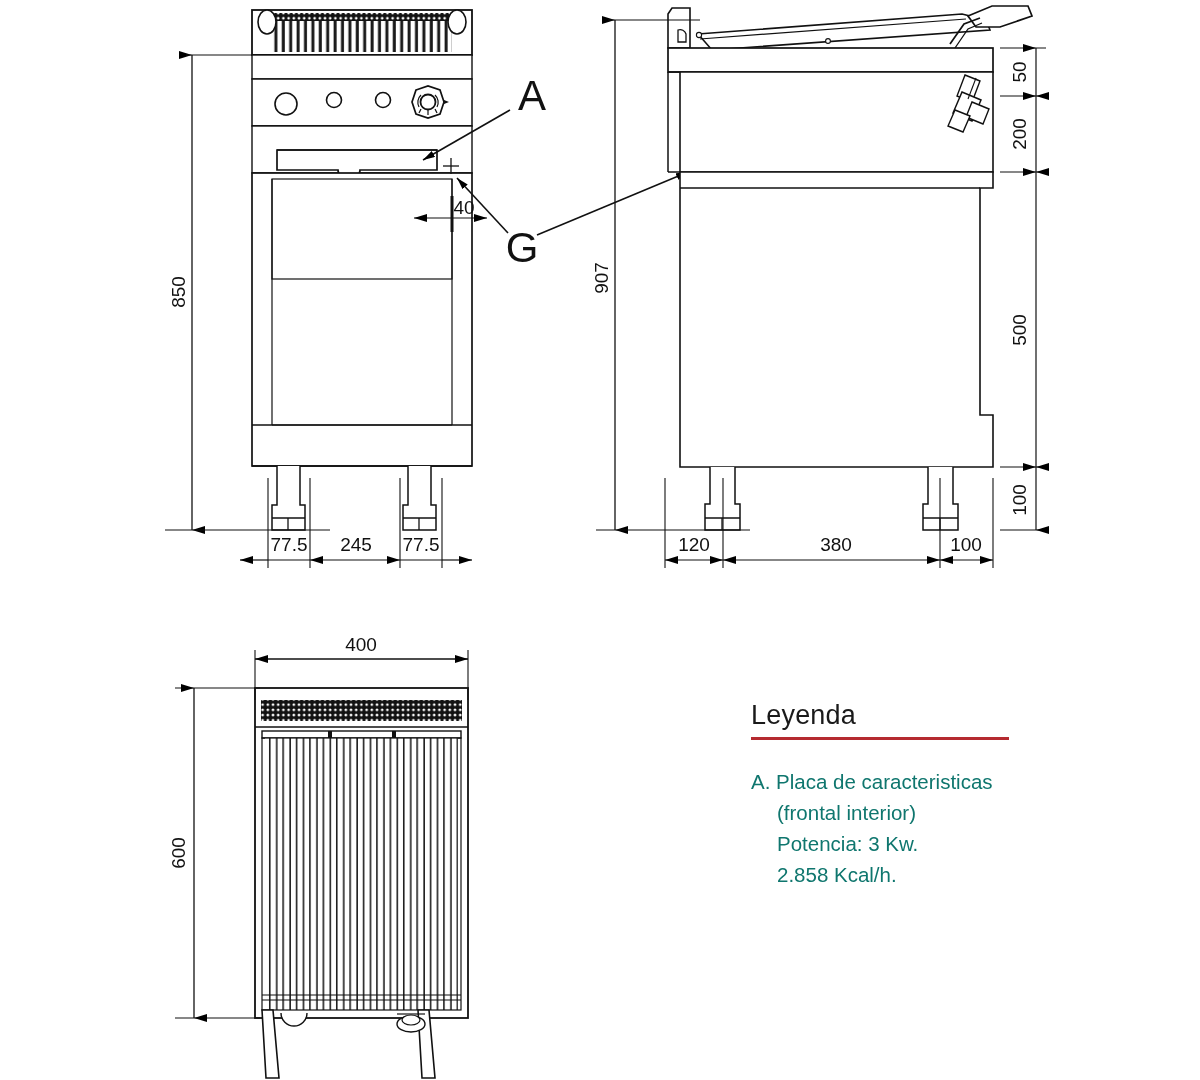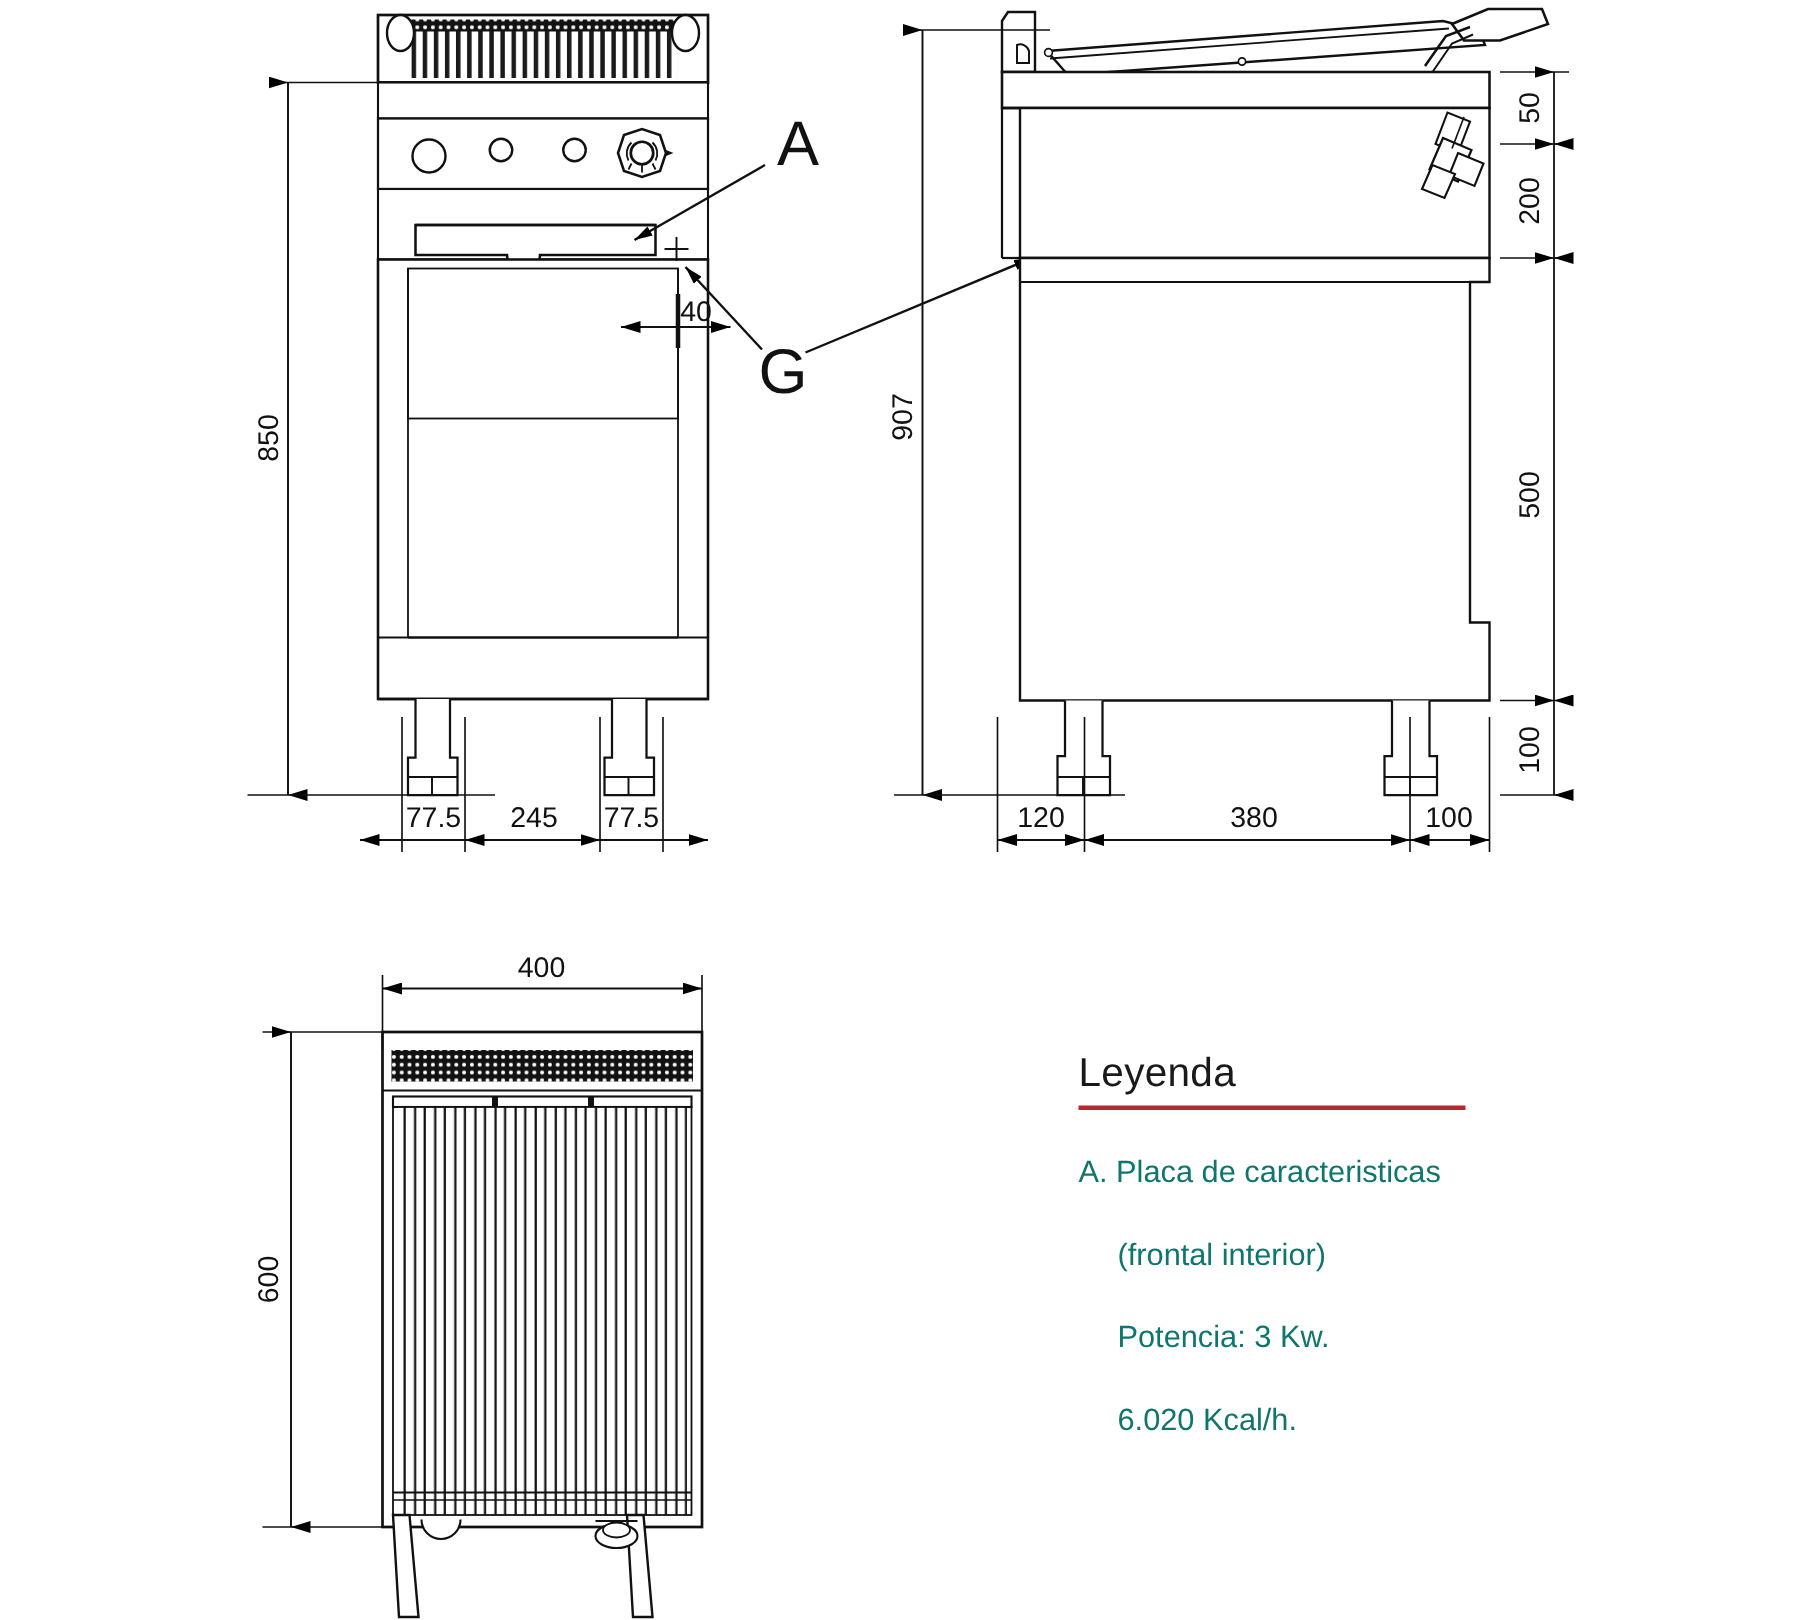--- a/index.html
+++ b/index.html
@@ -15,21 +15,21 @@
     overflow: hidden;
   }
   #drawing {
     position: absolute;
     left: 0; top: 0;
     width: 1200px;
     height: 1080px;
   }
   .legend {
     position: absolute;
-    left: 719px;
+    left: 751px;
     top: 700px;
     width: 330px;
   }
   .legend-title {
     font-size: 27px;
     color: #1a1a1a;
     font-family: "Liberation Sans", sans-serif;
     letter-spacing: 0.2px;
     padding-bottom: 6px;
   }
@@ -40,21 +40,20 @@
     margin-bottom: 26px;
   }
   .legend-line {
     font-size: 20.5px;
     color: #0f766e;
     line-height: 31px;
     white-space: pre;
   }
   .legend-line.indent {
     padding-left: 26px;
-    margin-top: 24px;
   }
 </style>
 </head>
 <body>
 
 <svg id="drawing" viewBox="0 0 1200 1080">
   <defs>
     <marker id="arrH" markerWidth="14" markerHeight="8" refX="13" refY="4" orient="auto" markerUnits="userSpaceOnUse">
       <path d="M0,0 L13,4 L0,8 z" fill="#000"></path>
     </marker>
@@ -315,14 +314,14 @@
     <text x="185" y="853" font-size="19" fill="#111" stroke="none" text-anchor="middle" font-family="Liberation Sans, sans-serif" transform="rotate(-90 185 853)">600</text>
   </g>
 </svg>
 
 <div class="legend">
   <div class="legend-title">Leyenda</div>
   <div class="legend-rule"></div>
   <div class="legend-line">A. Placa de caracteristicas</div>
   <div class="legend-line indent">(frontal interior)</div>
   <div class="legend-line indent">Potencia: 3 Kw.</div>
-  <div class="legend-line indent">6.020 Kcal/h.</div>
+  <div class="legend-line indent">2.858 Kcal/h.</div>
 </div>
 
 </body></html>

